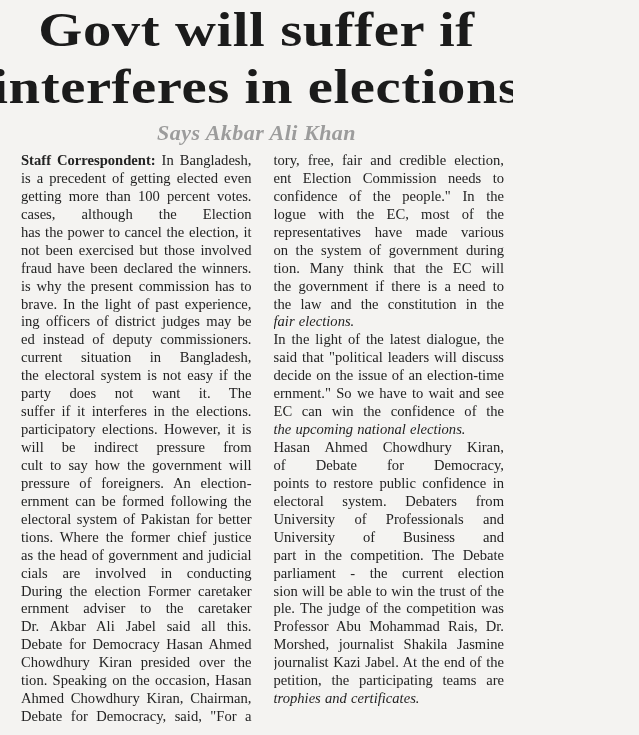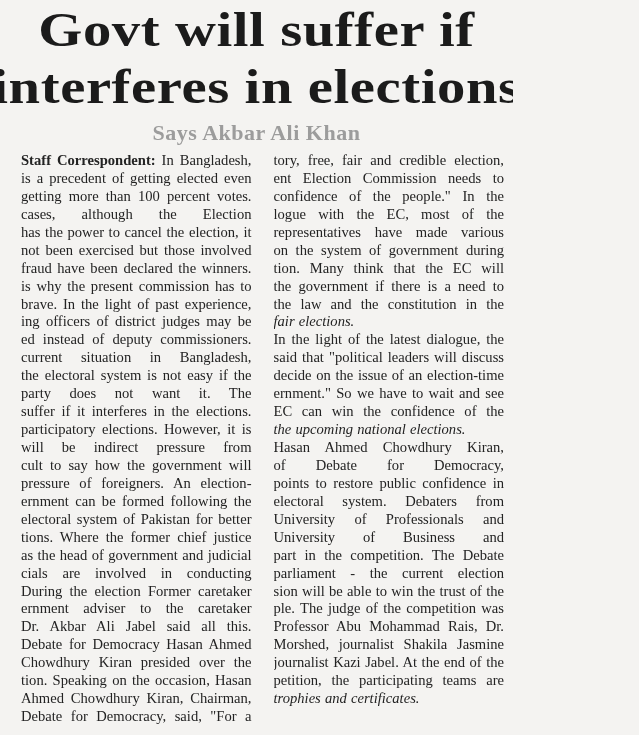--- a/index.html
+++ b/index.html
@@ -27,20 +27,21 @@
     transform:scaleX(1.18);
     transform-origin:50% 0;
     white-space:nowrap;
   }
   .headline .hl-line{display:block;}
   .subheadline{
     margin-top:5px;
     font-size:22px;
     line-height:26px;
     font-weight:700;
+    font-style:italic;
     color:var(--subhead-gray);
     letter-spacing:0.5px;
   }
 
   .columns{
     display:flex;
     gap:22px;
     padding:0 9px;
     margin-top:6px;
     margin-left:12px;

